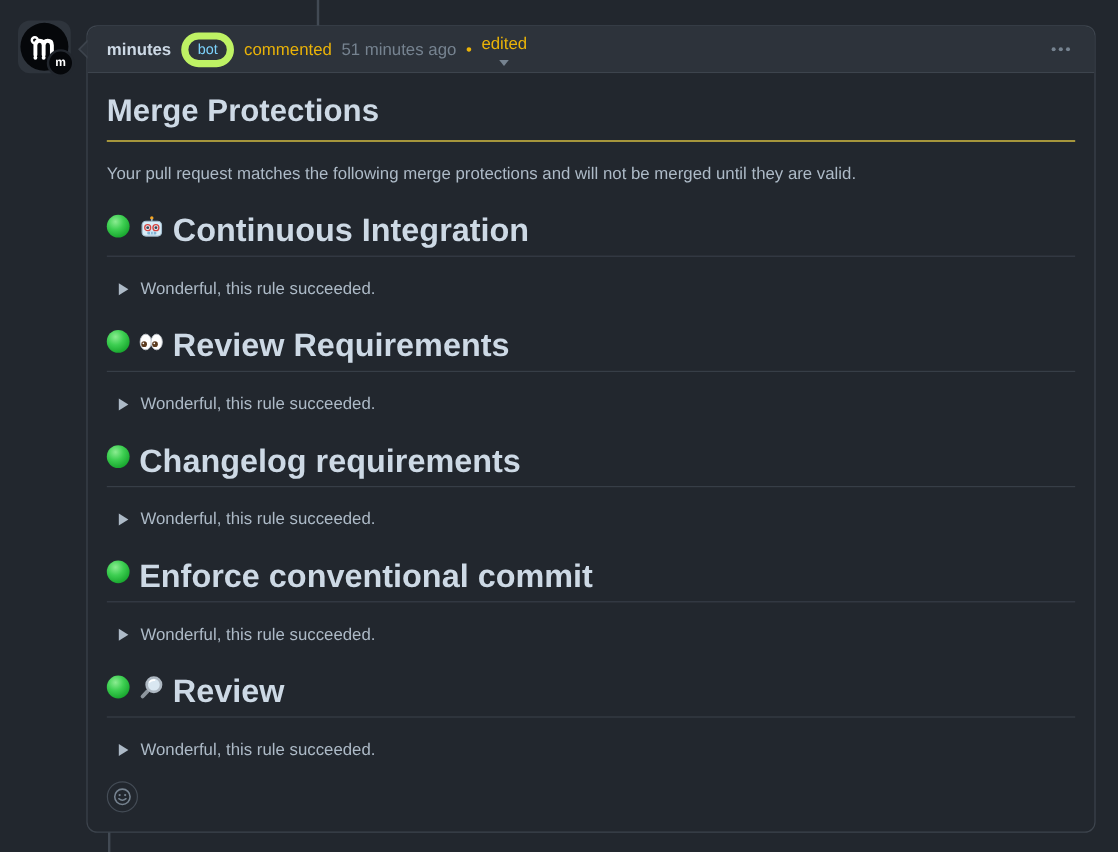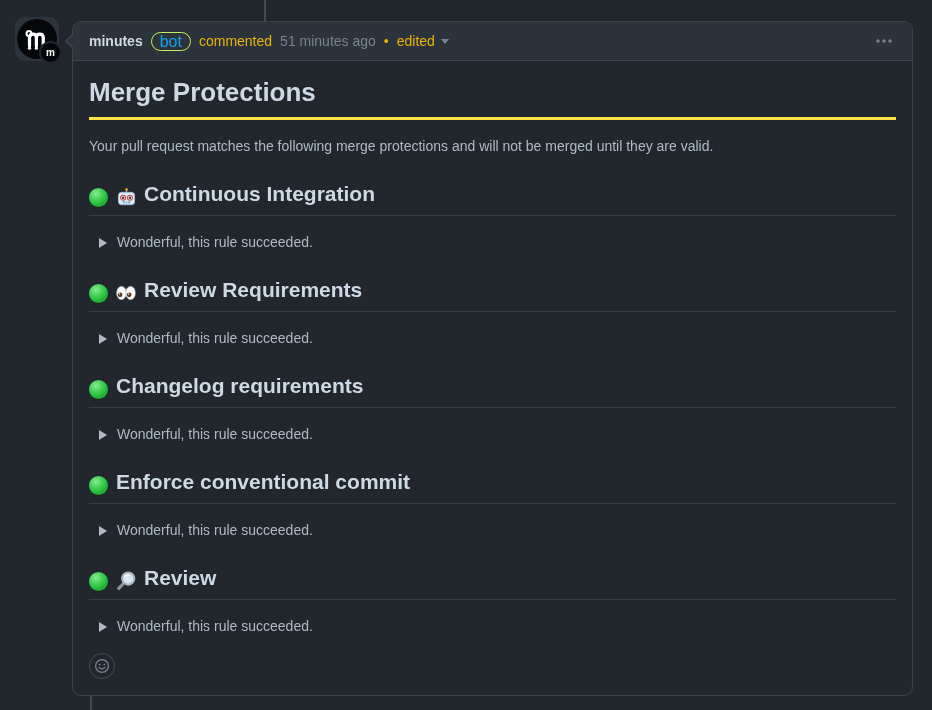--- a/index.html
+++ b/index.html
@@ -45,39 +45,39 @@
     border:6.5px solid transparent;border-left:0;border-right:6.5px solid #2d333b;}
 
   .c-header{
     height:38px;background:#2d333b;border-bottom:1px solid #3d444d;
     border-radius:8px 8px 0 0;
     display:flex;align-items:center;gap:8px;padding:0 16px;
     font-size:14px;color:#768390;
   }
   .author{color:#cdd9e5;font-weight:bold;text-decoration:none;cursor:pointer;}
   .bot-pill{
-    font-size:16px;line-height:17px;padding:0 8px;border:1px solid #bef264;
-    border-radius:999px;color:#0ea5e9;
+    font-size:12px;line-height:17px;padding:0 8px;border:6px solid #bef264;
+    border-radius:999px;color:#7dd3fc;
   }
   .meta{color:#eab308;}
   .timestamp{color:#768390;cursor:pointer;}
-  .edited-wrap{display:flex;align-items:center;gap:6px;cursor:pointer;}
+  .edited-wrap{display:flex;align-items:center;gap:6px;cursor:pointer;flex-direction:column;}
   .caret-down{width:0;height:0;border-left:4px solid transparent;border-right:4px solid transparent;border-top:5px solid #768390;}
   .spacer{flex:1;}
   .kebab{display:flex;align-items:center;cursor:pointer;padding:4px;border:none;background:transparent;}
 
   .c-body{padding:16px;color:#adbac7;font-size:14px;}
   h1.md-title{
     margin:0 0 16px 0;font-size:26px;font-weight:600;color:#cdd9e5;
-    padding-bottom:9px;border-bottom:3px solid #fde047;line-height:1.2;
+    padding-bottom:9px;border-bottom:1px solid #fde047;line-height:1.2;
   }
   p.intro{margin:0 0 16px 0;line-height:21px;}
   h2.rule-title{
-    margin:24px 0 0 0;font-size:21px;font-weight:600;color:#cdd9e5;
-    display:flex;align-items:flex-end;gap:8px;
+    margin:24px 0 0 0;font-size:27px;font-weight:600;color:#cdd9e5;
+    display:flex;align-items:flex-start;gap:8px;
     padding-bottom:8px;border-bottom:1px solid #373e47;line-height:26px;
   }
   .emoji{display:inline-flex;align-items:center;justify-content:center;width:20px;height:20px;flex:0 0 auto;}
   .green-dot{
     width:19px;height:19px;border-radius:50%;
     background:radial-gradient(circle at 38% 30%, #8bec91 0%, #3ecf52 38%, #17a62d 78%, #0d871f 100%);
   }
   details.rule-details{margin:16px 10px;}
   details.rule-details summary{
     list-style:none;display:flex;align-items:center;cursor:pointer;line-height:21px;

